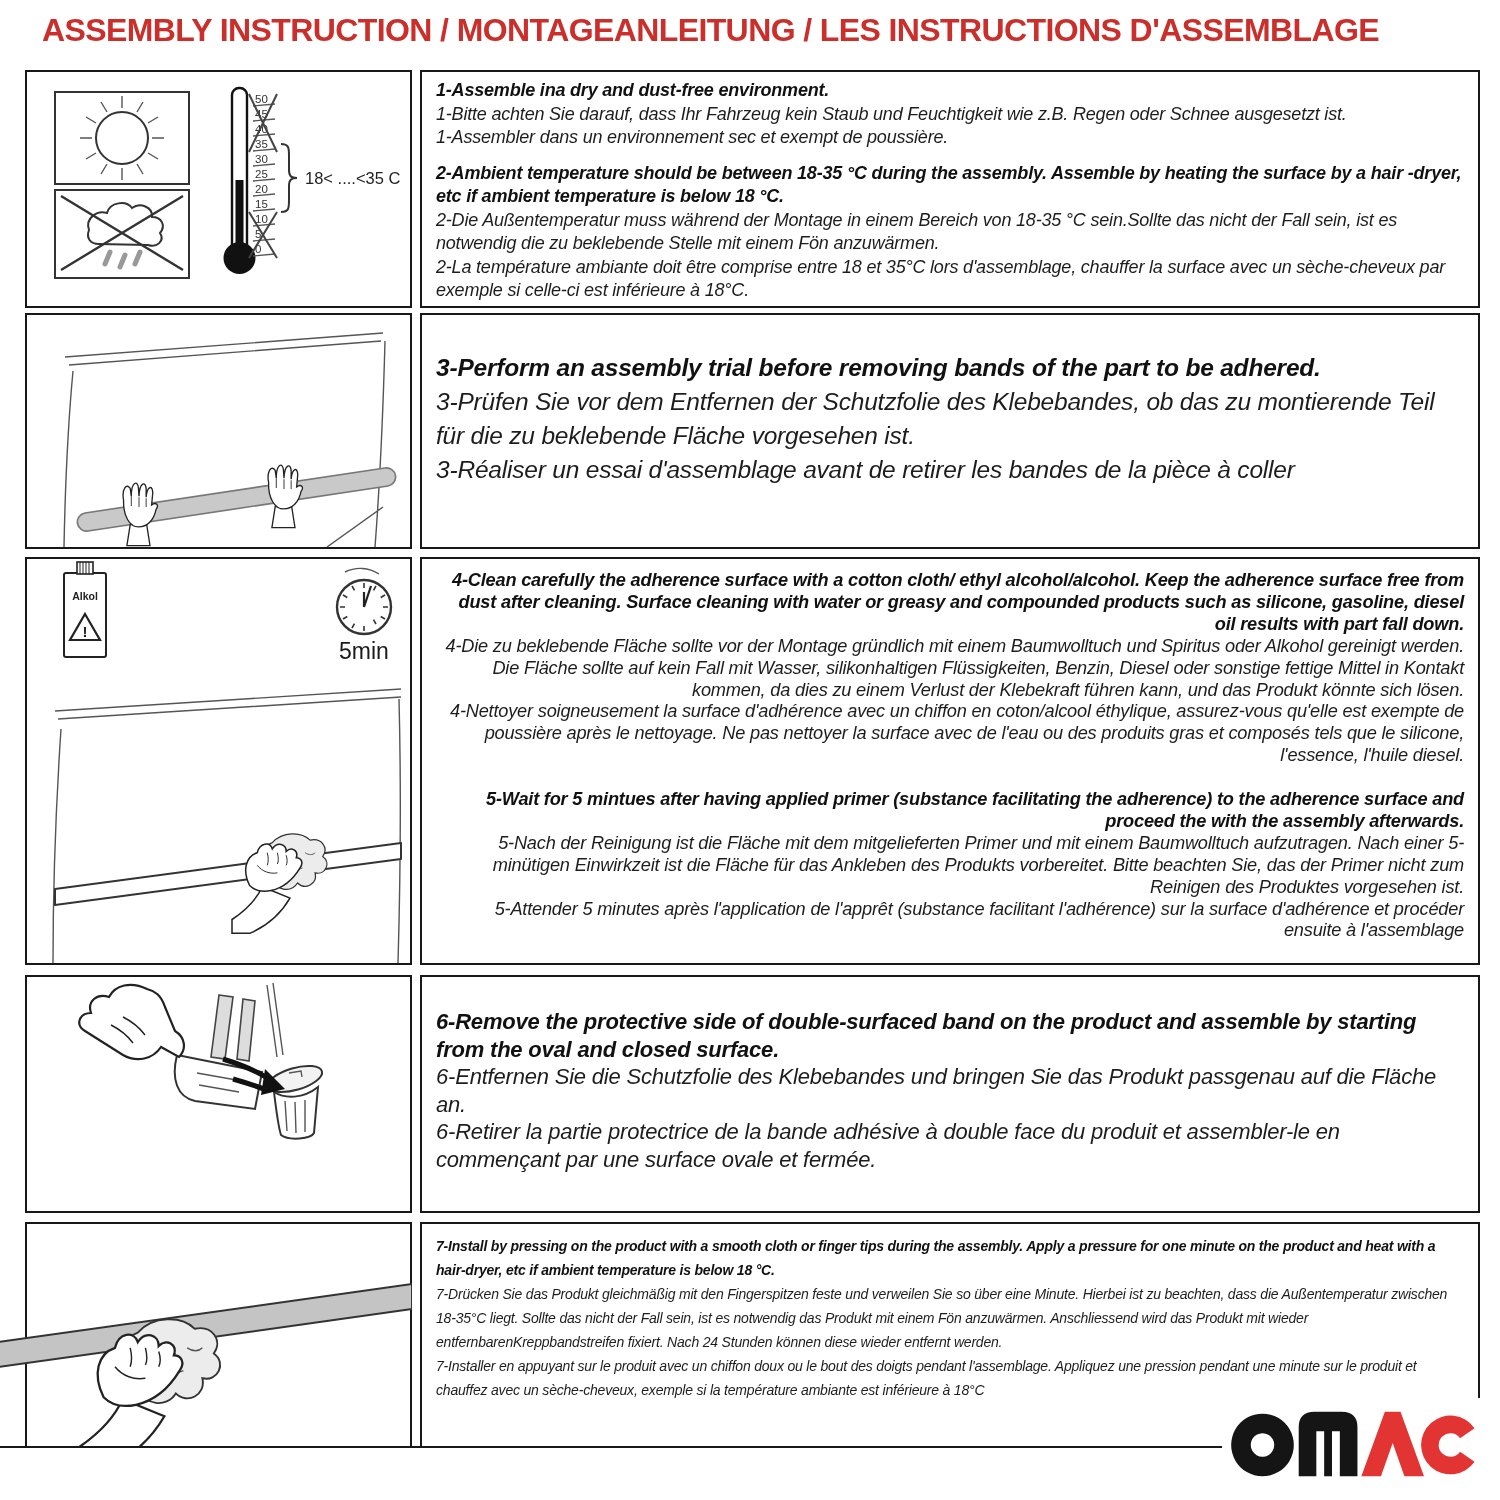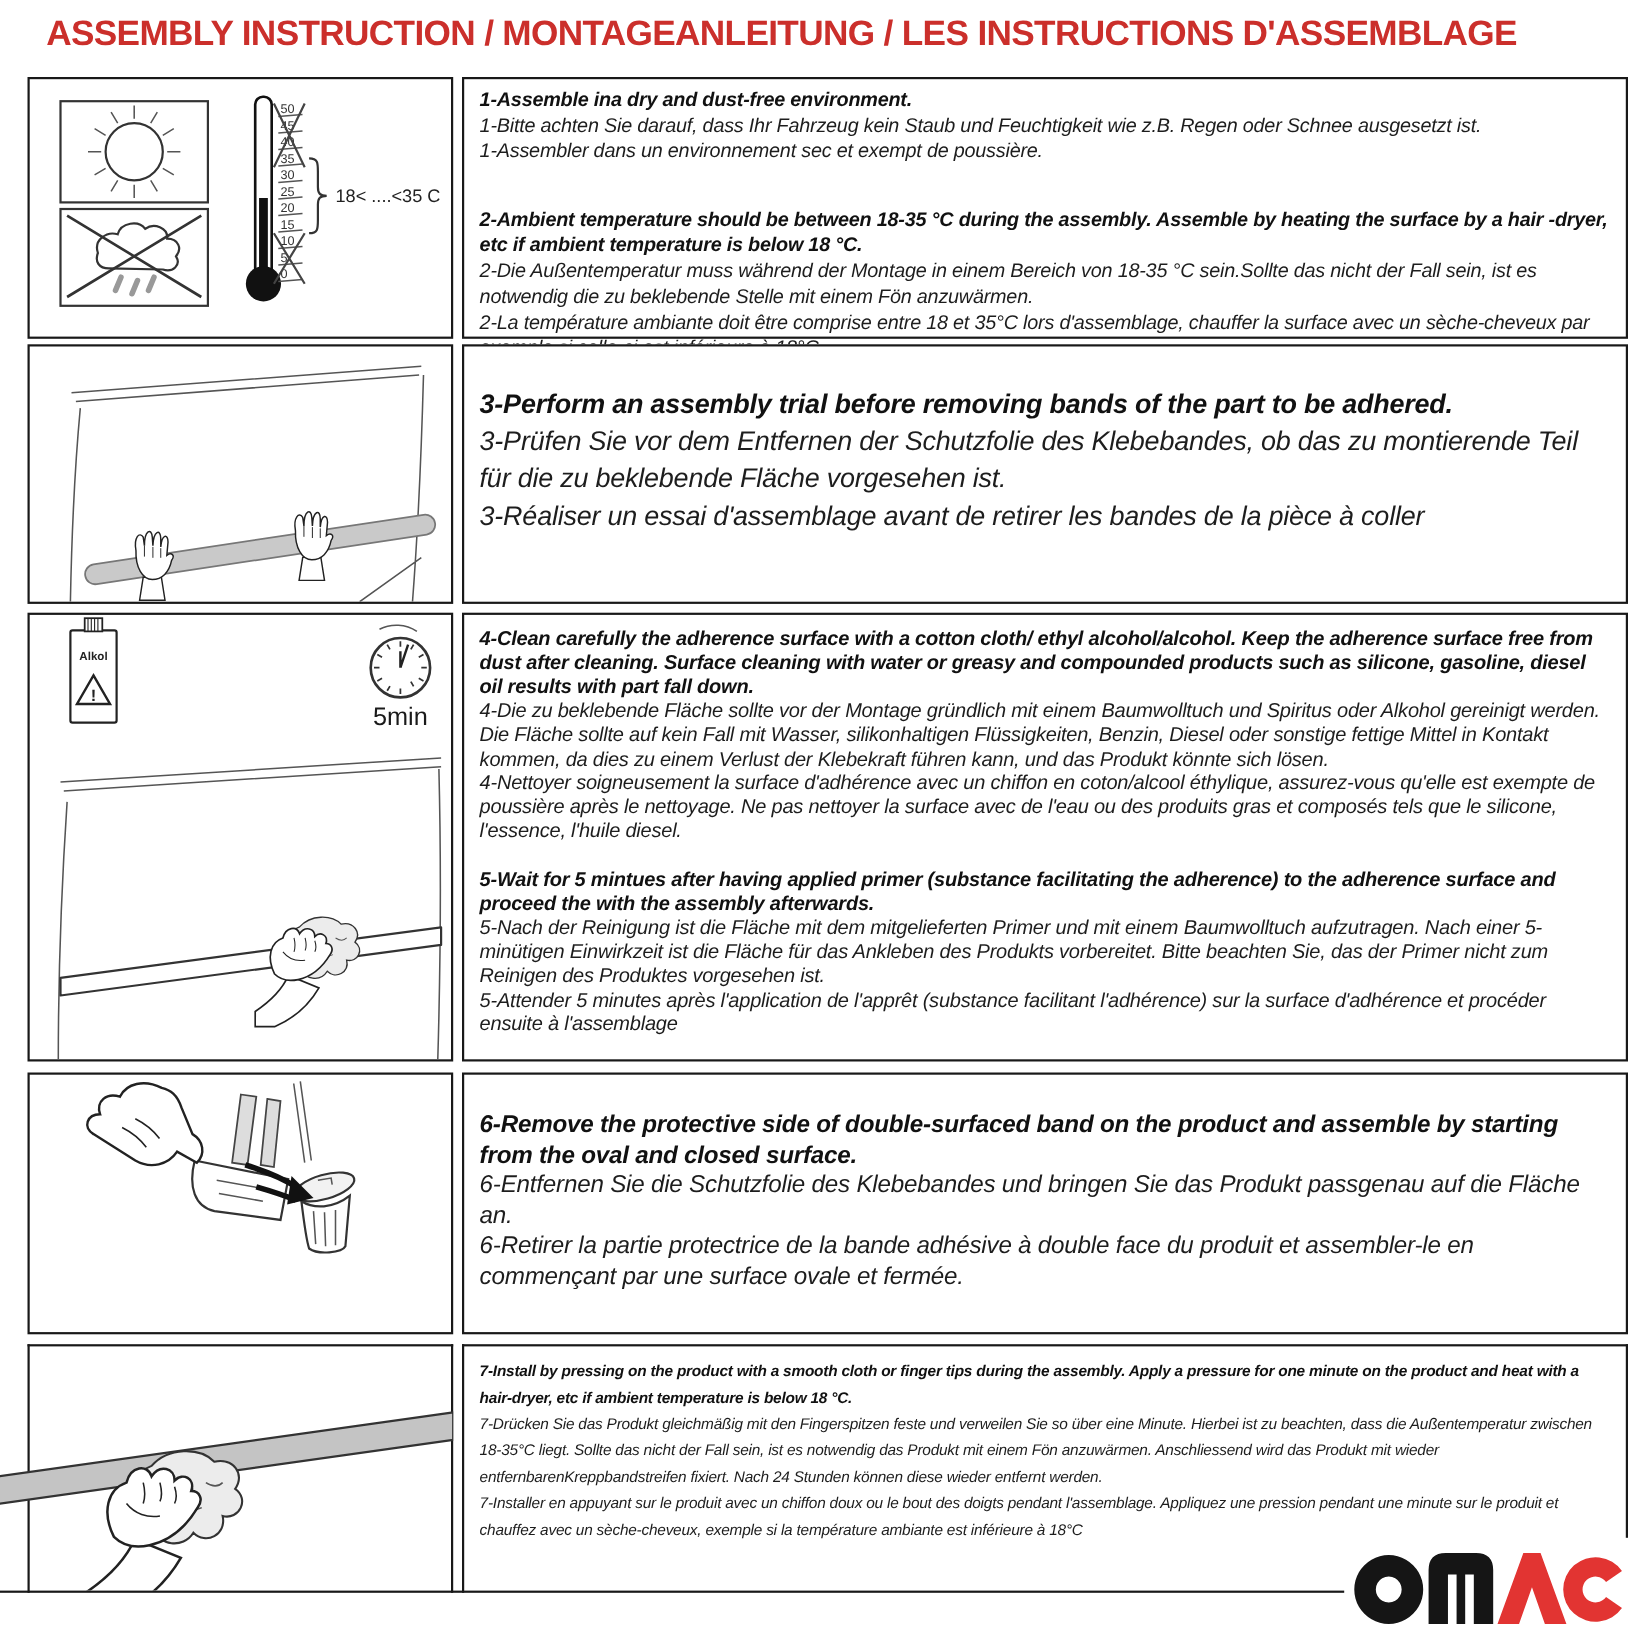--- a/index.html
+++ b/index.html
@@ -19,24 +19,24 @@
   
   .r1i{top:70px;height:238px;}   .r1t{top:70px;height:238px;padding:7px 14px 0;}
   .r2i{top:313px;height:236px;}  .r2t{top:313px;height:236px;padding:36px 14px 0;}
   .r3i{top:557px;height:408px;}  .r3t{top:557px;height:408px;padding:11px 14px 0;}
   .r4i{top:975px;height:238px;}  .r4t{top:975px;height:238px;padding:31px 14px 16px;}
   .r5i{top:1222px;height:226px;border-bottom:none;}
   .r5t{top:1222px;height:226px;border-bottom:none;padding:10px 14px 0;}
   
   .t1{font-size:18px;line-height:23.5px;letter-spacing:-0.2px;}
   .t2{font-size:24.5px;line-height:34px;letter-spacing:-0.2px;}
-  .t3{font-size:18.2px;line-height:21.9px;letter-spacing:-0.2px;}
+  .t3{font-size:18.2px;line-height:21.9px;letter-spacing:-0.2px;text-align:right;}
   .t4{font-size:22px;line-height:27.5px;letter-spacing:-0.2px;}
   .t5{font-size:14px;line-height:24px;letter-spacing:-0.2px;}
-  .mt1{margin-top:38px;}
+  .mt1{margin-top:12px;}
   .mt3{margin-top:21.9px;}
   .bottom-line{position:absolute;left:0;top:1446px;width:1222px;height:2px;background:#181818;}
   .logo{position:absolute;left:1230px;top:1398px;width:250px;height:92px;background:#fff;}
   svg text{font-family:"Liberation Sans",sans-serif;}
   .sketch{stroke:#333;fill:none;stroke-width:2;}
   .thin{stroke:#555;fill:none;stroke-width:1.4;}
 </style>
 </head>
 <body>
 

